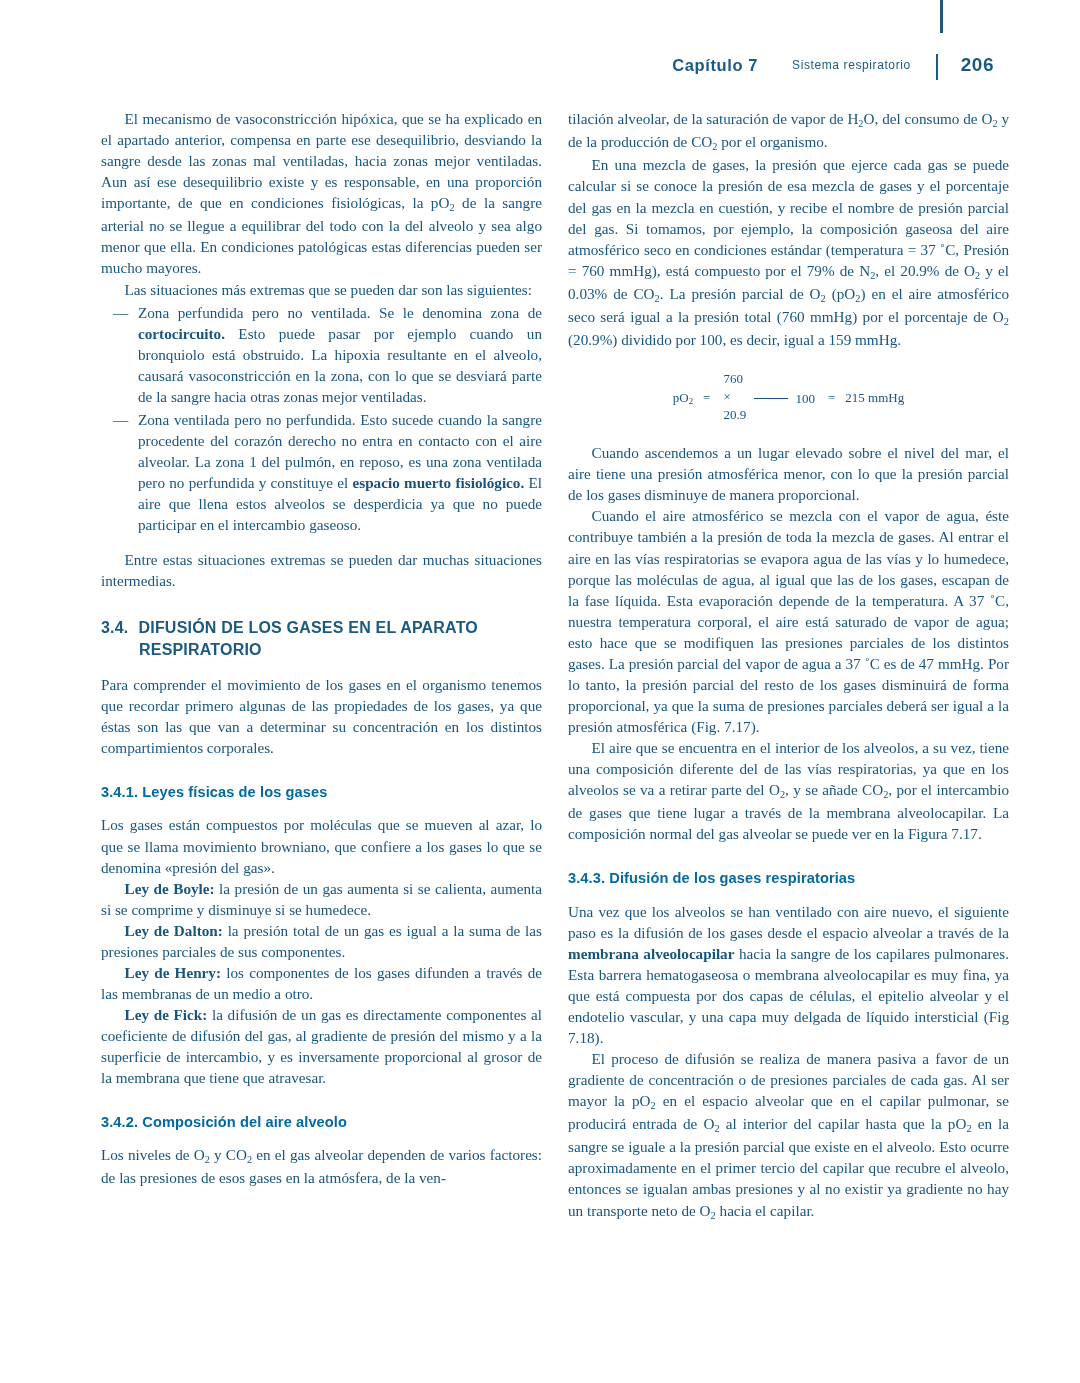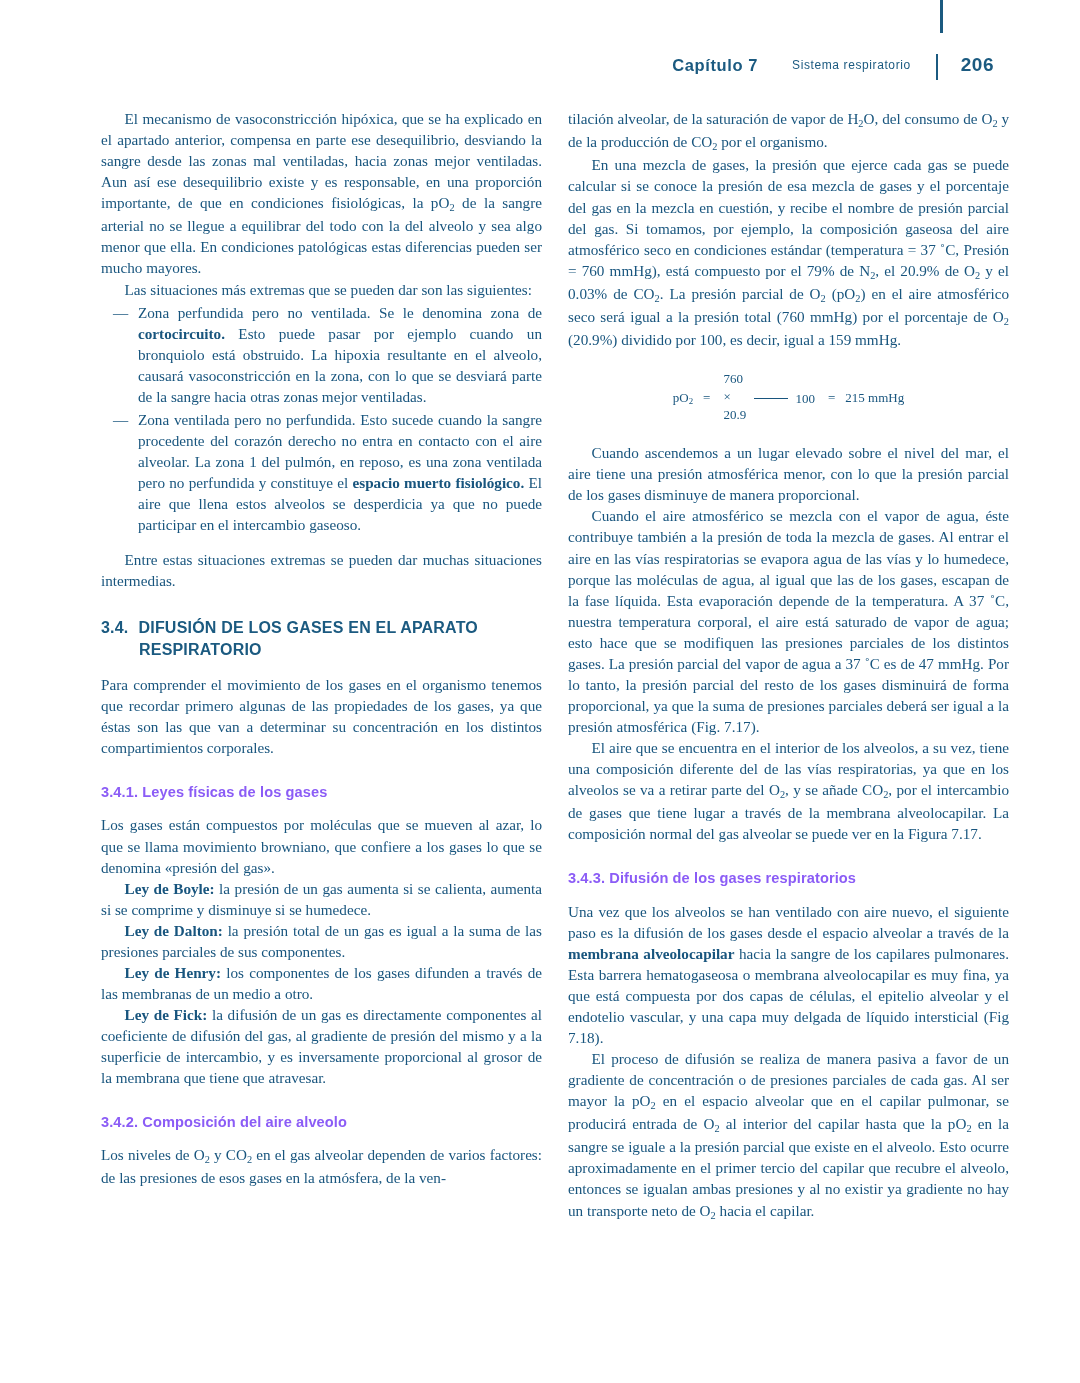--- a/index.html
+++ b/index.html
@@ -121,21 +121,21 @@
     letter-spacing: 0.2px;
     text-indent: 0;
   }
   h2.section .num { margin-right: 10px; }
   h2.section .cont { display: block; padding-left: 38px; }
 
   h3.subsection {
     font-family: "Liberation Sans", sans-serif;
     font-size: 14.6px;
     font-weight: bold;
-    color: #8b5cf6;
+    color: #0369a1;
     margin: 24px 0 12px 0;
     letter-spacing: 0.1px;
     text-indent: 0;
   }
   .spacer-md { height: 14px; }
 
   sub {
     font-size: 0.68em;
     vertical-align: -0.28em;
   }
@@ -241,21 +241,21 @@
       <span>=</span>
       <span class="rhs">215 mmHg</span>
     </div>
 
     <p>Cuando ascendemos a un lugar elevado sobre el nivel del mar, el aire tiene una presión atmosférica menor, con lo que la presión parcial de los gases disminuye de manera proporcional.</p>
 
     <p>Cuando el aire atmosférico se mezcla con el vapor de agua, éste contribuye también a la presión de toda la mezcla de gases. Al entrar el aire en las vías respiratorias se evapora agua de las vías y lo humedece, porque las moléculas de agua, al igual que las de los gases, escapan de la fase líquida. Esta evaporación depende de la temperatura. A 37 ˚C, nuestra temperatura corporal, el aire está saturado de vapor de agua; esto hace que se modifiquen las presiones parciales de los distintos gases. La presión parcial del vapor de agua a 37 ˚C es de 47 mmHg. Por lo tanto, la presión parcial del resto de los gases disminuirá de forma proporcional, ya que la suma de presiones parciales deberá ser igual a la presión atmosférica (Fig. 7.17).</p>
 
     <p><span>El aire que se encuentra en el interior de los alveolos, a su vez, tiene una composición diferente del de las vías respiratorias, ya que en los alveolos se va a retirar parte del O</span><sub>2</sub><span>, y se añade CO</span><sub>2</sub><span>, por el intercambio de gases que tiene lugar a través de la membrana alveolocapilar. La composición normal del gas alveolar se puede ver en la Figura 7.17.</span></p>
 
-    <h3 class="subsection">3.4.3. Difusión de los gases respiratorios</h3>
+    <h3 class="subsection">3.4.3. Difusión de los gases respiratorias</h3>
 
     <p class="noindent"><span>Una vez que los alveolos se han ventilado con aire nuevo, el siguiente paso es la difusión de los gases desde el espacio alveolar a través de la </span><b>membrana alveolocapilar</b><span> hacia la sangre de los capilares pulmonares. Esta barrera hematogaseosa o membrana alveolocapilar es muy fina, ya que está compuesta por dos capas de células, el epitelio alveolar y el endotelio vascular, y una capa muy delgada de líquido intersticial (Fig 7.18).</span></p>
 
     <p><span>El proceso de difusión se realiza de manera pasiva a favor de un gradiente de concentración o de presiones parciales de cada gas. Al ser mayor la pO</span><sub>2</sub><span> en el espacio alveolar que en el capilar pulmonar, se producirá entrada de O</span><sub>2</sub><span> al interior del capilar hasta que la pO</span><sub>2</sub><span> en la sangre se iguale a la presión parcial que existe en el alveolo. Esto ocurre aproximadamente en el primer tercio del capilar que recubre el alveolo, entonces se igualan ambas presiones y al no existir ya gradiente no hay un transporte neto de O</span><sub>2</sub><span> hacia el capilar.</span></p>
 
   </div>
 
 </div>
 
 </body></html>

